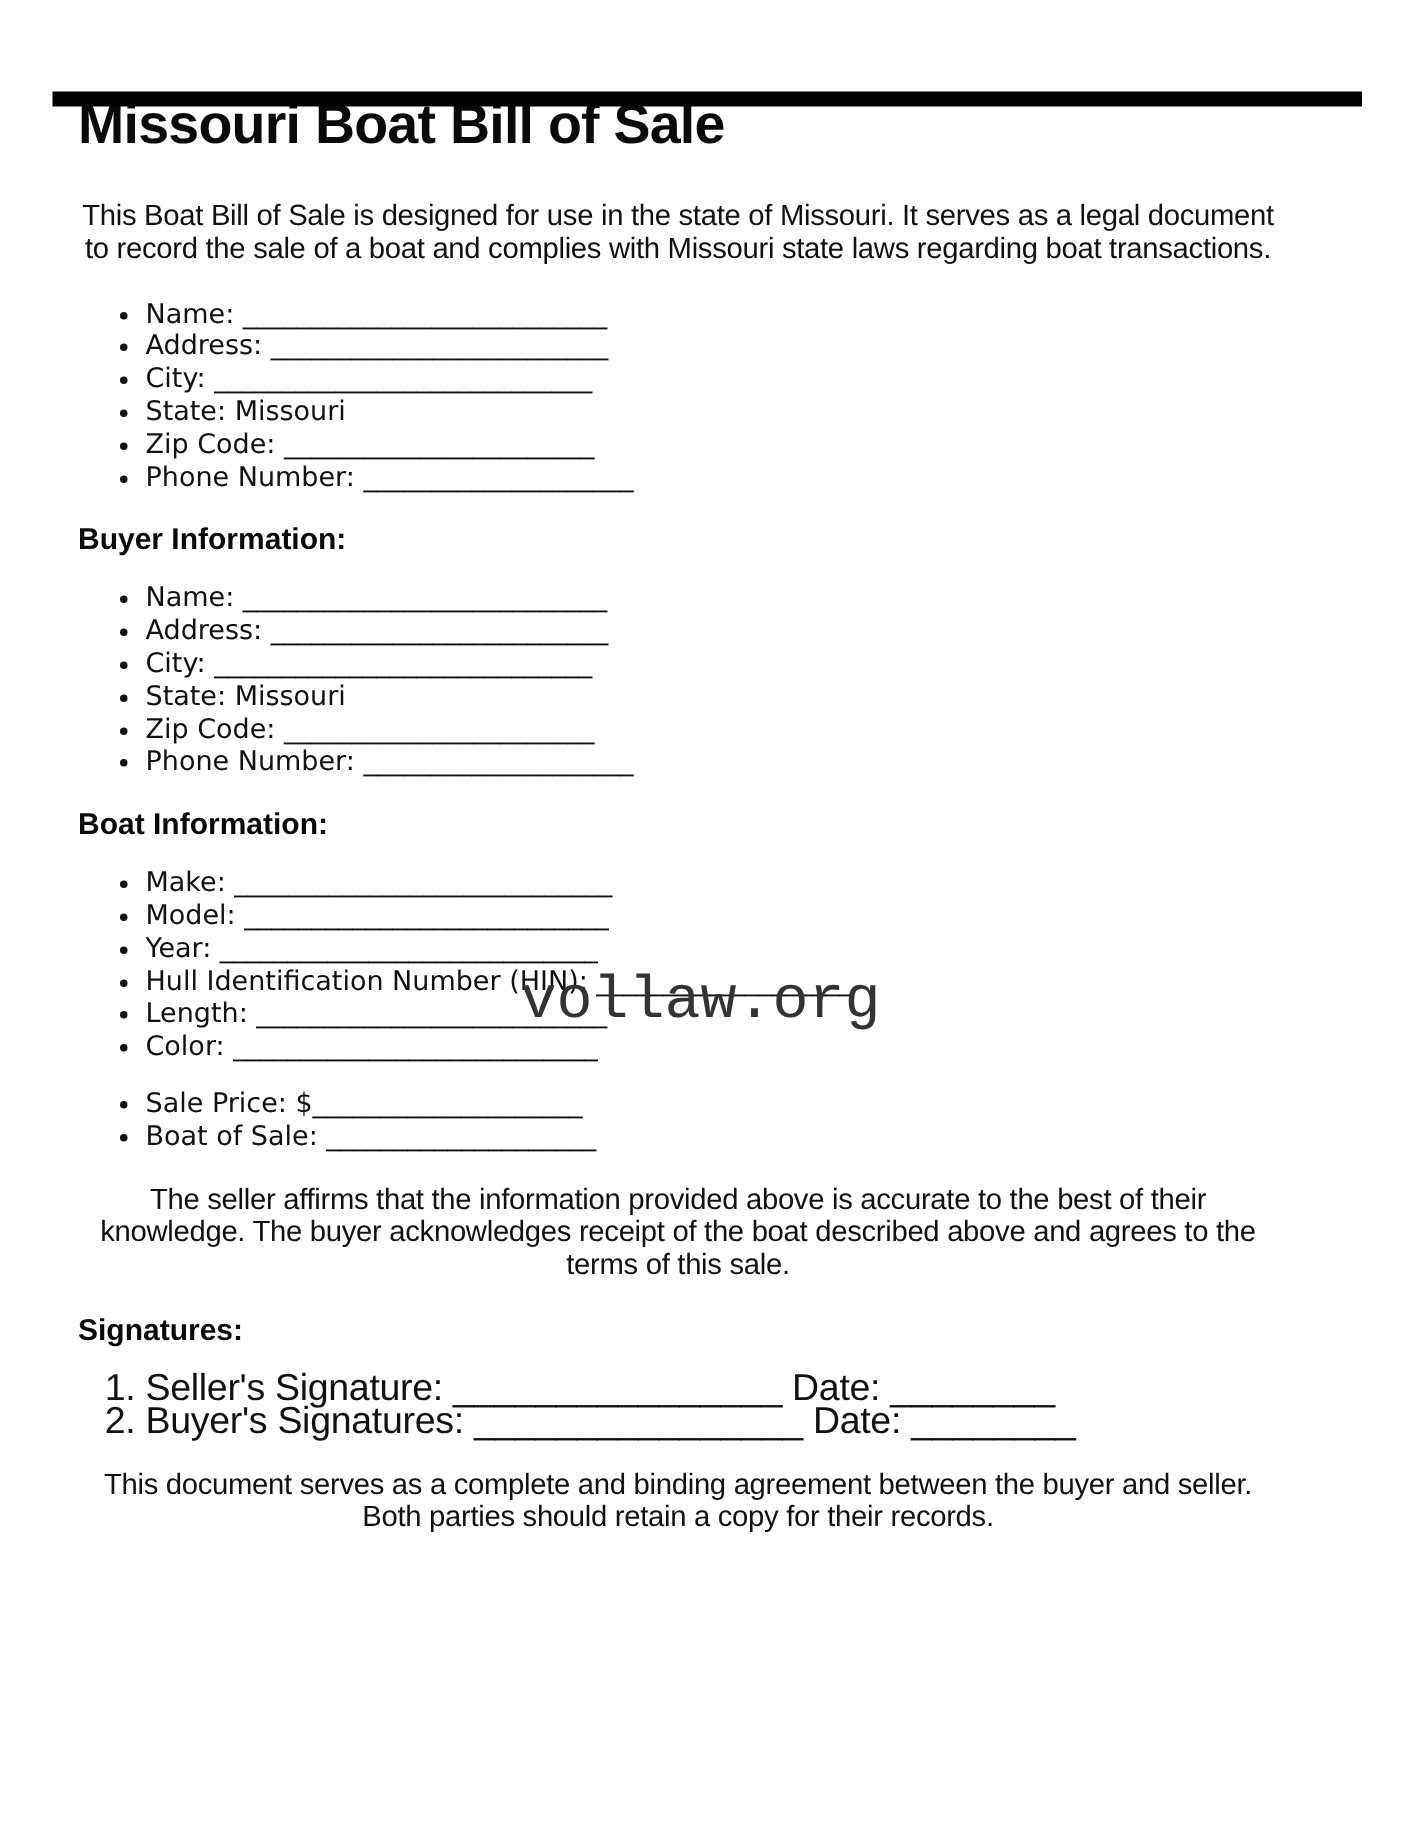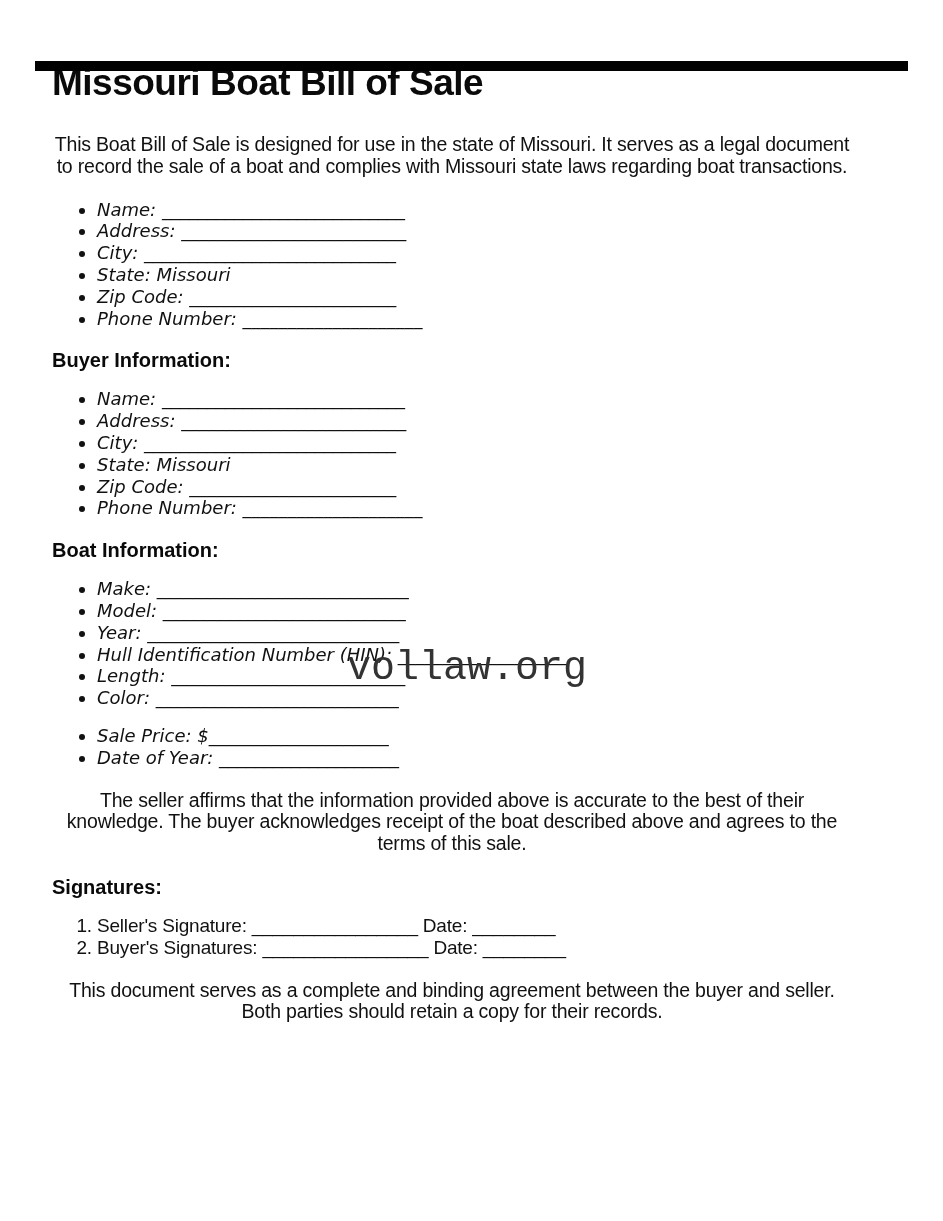--- a/index.html
+++ b/index.html
@@ -54,24 +54,24 @@
     color: #0a0a0a;
   }
   ul.field-list {
     font-family: "DejaVu Sans", sans-serif;
     font-size: 18px;
     line-height: 21.8px;
     margin: 16px 0 0 0;
     padding: 0 0 0 45px;
     list-style: disc;
   }
-  ul.field-list li { white-space: nowrap; font-style: italic; }
+  ul.field-list li { white-space: nowrap; }
   ol.sig-list {
     font-family: "Liberation Sans", sans-serif;
-    font-size: 19px;
+    font-size: 25px;
     letter-spacing: -0.2px;
     line-height: 21.8px;
     margin: 16px 0 13px 0;
     padding: 0 0 0 45px;
   }
   .watermark {
     position: absolute;
     left: 347px;
     top: 588px;
     font-family: "Liberation Mono", monospace;
@@ -117,21 +117,21 @@
     <li>Make: ____________________________</li>
     <li>Model: ___________________________</li>
     <li>Year: ____________________________</li>
     <li>Hull Identification Number (HIN): ___________________</li>
     <li>Length: __________________________</li>
     <li>Color: ___________________________</li>
   </ul>
 
   <ul class="field-list">
     <li>Sale Price: $____________________</li>
-    <li>Date of Year: ____________________</li>
+    <li>Boat of Sale: ____________________</li>
   </ul>
 
   <p class="doc-para">The seller affirms that the information provided above is accurate to the best of their knowledge. The buyer acknowledges receipt of the boat described above and agrees to the terms of this sale.</p>
 
   <h2 class="sec-heading">Signatures:</h2>
   <ol class="sig-list">
     <li>Seller's Signature: ________________ Date: ________</li>
     <li>Buyer's Signatures: ________________ Date: ________</li>
   </ol>
 

